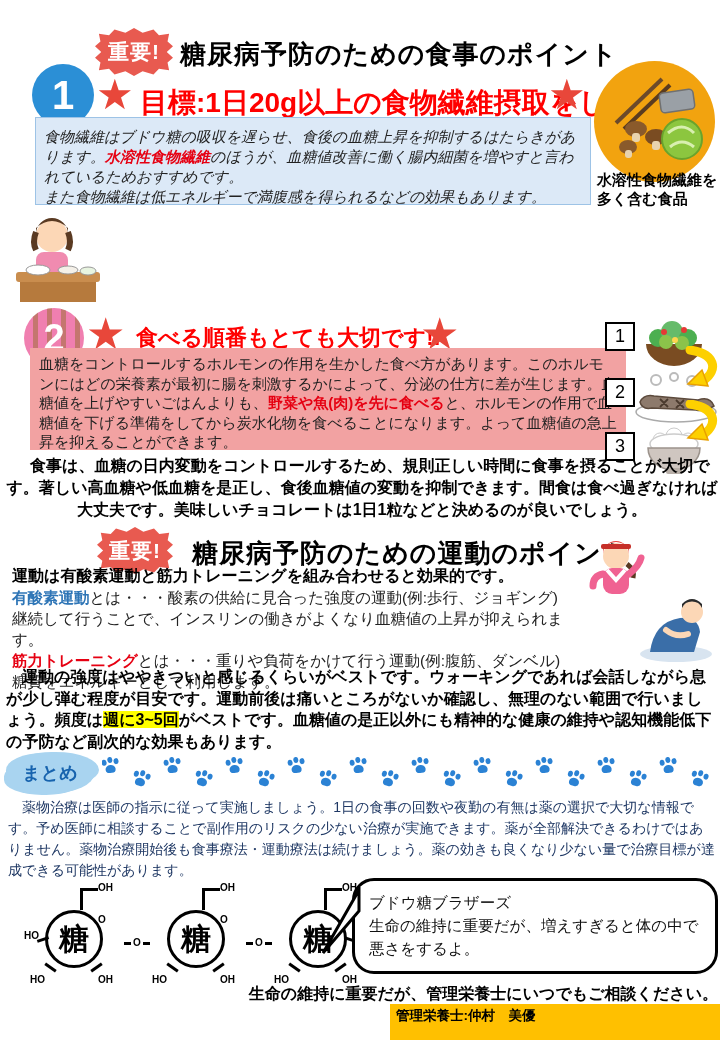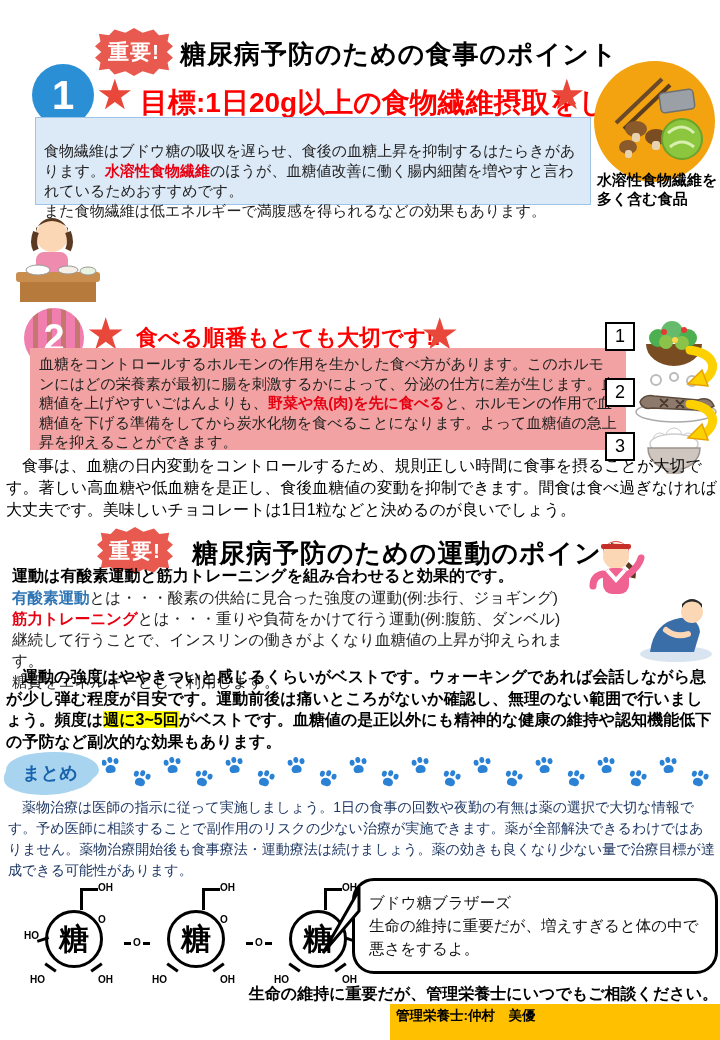--- a/index.html
+++ b/index.html
@@ -20,30 +20,30 @@
     color:#fff;font-weight:bold;font-size:21px;letter-spacing:1px;
     clip-path:polygon(50% 0%,61% 10%,75% 3%,82% 15%,95% 12%,93% 28%,100% 38%,92% 50%,100% 62%,93% 72%,95% 88%,82% 85%,75% 97%,61% 90%,50% 100%,39% 90%,25% 97%,18% 85%,5% 88%,7% 72%,0% 62%,8% 50%,0% 38%,7% 28%,5% 12%,18% 15%,25% 3%,39% 10%);}
   .big-title{font-size:26px;font-weight:bold;color:#000;letter-spacing:1px;}
   .num-circle{border-radius:50%;display:flex;align-items:center;justify-content:center;
     color:#fff;font-weight:bold;}
   .star{color:var(--c-star);line-height:1;}
   .goal-text{color:var(--c-red-text);font-weight:bold;}
 
   
   .fiber-box{background:var(--c-blue-box-bg);border:1px solid var(--c-blue-box-border);
-    padding:23px 8px;font-size:15px;line-height:20px;color:#222;}
+    padding:9px 8px;font-size:15px;line-height:20px;color:#222;font-style:italic;}
   .green-box{background:var(--c-green-box);padding:5px 10px;font-size:15px;line-height:18.5px;color:#222;}
   .pink-box{background:var(--c-pink-box);padding:6px 9px;font-size:15px;line-height:19.5px;color:#222;}
   .red-strong{color:var(--c-accent-red);font-weight:bold;}
   .blue-strong{color:var(--c-accent-blue);font-weight:bold;}
 
   .order-box{width:30px;height:29px;background:#fff;border:2px solid #000;display:flex;
     align-items:center;justify-content:center;font-size:18px;}
 
-  .para{font-size:16px;line-height:22px;color:#000;font-weight:400;}
+  .para{font-size:16px;line-height:22px;color:#000;font-weight:700;text-align:center;}
   .para-bold{font-size:16px;line-height:21.5px;color:#000;font-weight:700;}
   .exe-line{font-size:15.5px;line-height:21px;color:#222;}
   .exe-intro{font-size:16px;line-height:22px;font-weight:700;color:#000;}
   .hl{background:var(--c-highlight);}
 
   .matome{background:var(--c-summary-bg);color:var(--c-summary-text);font-weight:bold;font-size:18px;
     display:flex;align-items:center;justify-content:center;border-radius:45% 55% 50% 50%;
     box-shadow:0 0 0 0 var(--c-summary-bg), -6px 6px 0 -4px var(--c-summary-bg), 8px -4px 0 -3px var(--c-summary-bg);}
   .paw-row{display:flex;gap:15px;align-items:flex-start;overflow:hidden;}
   .paw{position:relative;width:16px;height:16px;flex:0 0 auto;}
@@ -221,24 +221,24 @@
       <path d="M46,16 A11,11 0 0 1 66,16 L66,12 Q56,2 46,12 Z" fill="#2b2b2b"></path>
       <path d="M30,38 q10,8 22,4" stroke="#fcd7b6" stroke-width="6" fill="none" stroke-linecap="round"></path>
     </svg>
   </div>
 
   <div class="abs" style="left:12px;top:565px;width:578px;">
     <div class="exe-intro">運動は有酸素運動と筋力トレーニングを組み合わせると効果的です。</div>
     <div class="exe-line">
       <span class="blue-strong">有酸素運動</span><span>とは・・・酸素の供給に見合った強度の運動(例:歩行、ジョギング)</span>
     </div>
+    <div class="exe-line">継続して行うことで、インスリンの働きがよくなり血糖値の上昇が抑えられます。</div>
     <div class="exe-line">
       <span class="red-strong">筋力トレーニング</span><span>とは・・・重りや負荷をかけて行う運動(例:腹筋、ダンベル)</span>
     </div>
-    <div class="exe-line">継続して行うことで、インスリンの働きがよくなり血糖値の上昇が抑えられます。</div>
     <div class="exe-line">糖質をエネルギーとして利用します。</div>
   </div>
 
   <div class="abs para-bold" style="left:6px;top:666px;width:712px;">
     <span>　運動の強度はややきついと感じるくらいがベストです。ウォーキングであれば会話しながら息が少し弾む程度が目安です。運動前後は痛いところがないか確認し、無理のない範囲で行いましょう。頻度は</span><span class="hl">週に3~5回</span><span>がベストです。血糖値の是正以外にも精神的な健康の維持や認知機能低下の予防など副次的な効果もあります。</span>
   </div>
 
   <div class="abs matome" style="left:6px;top:753px;width:88px;height:40px;">
     <span>まとめ</span>
   </div>

